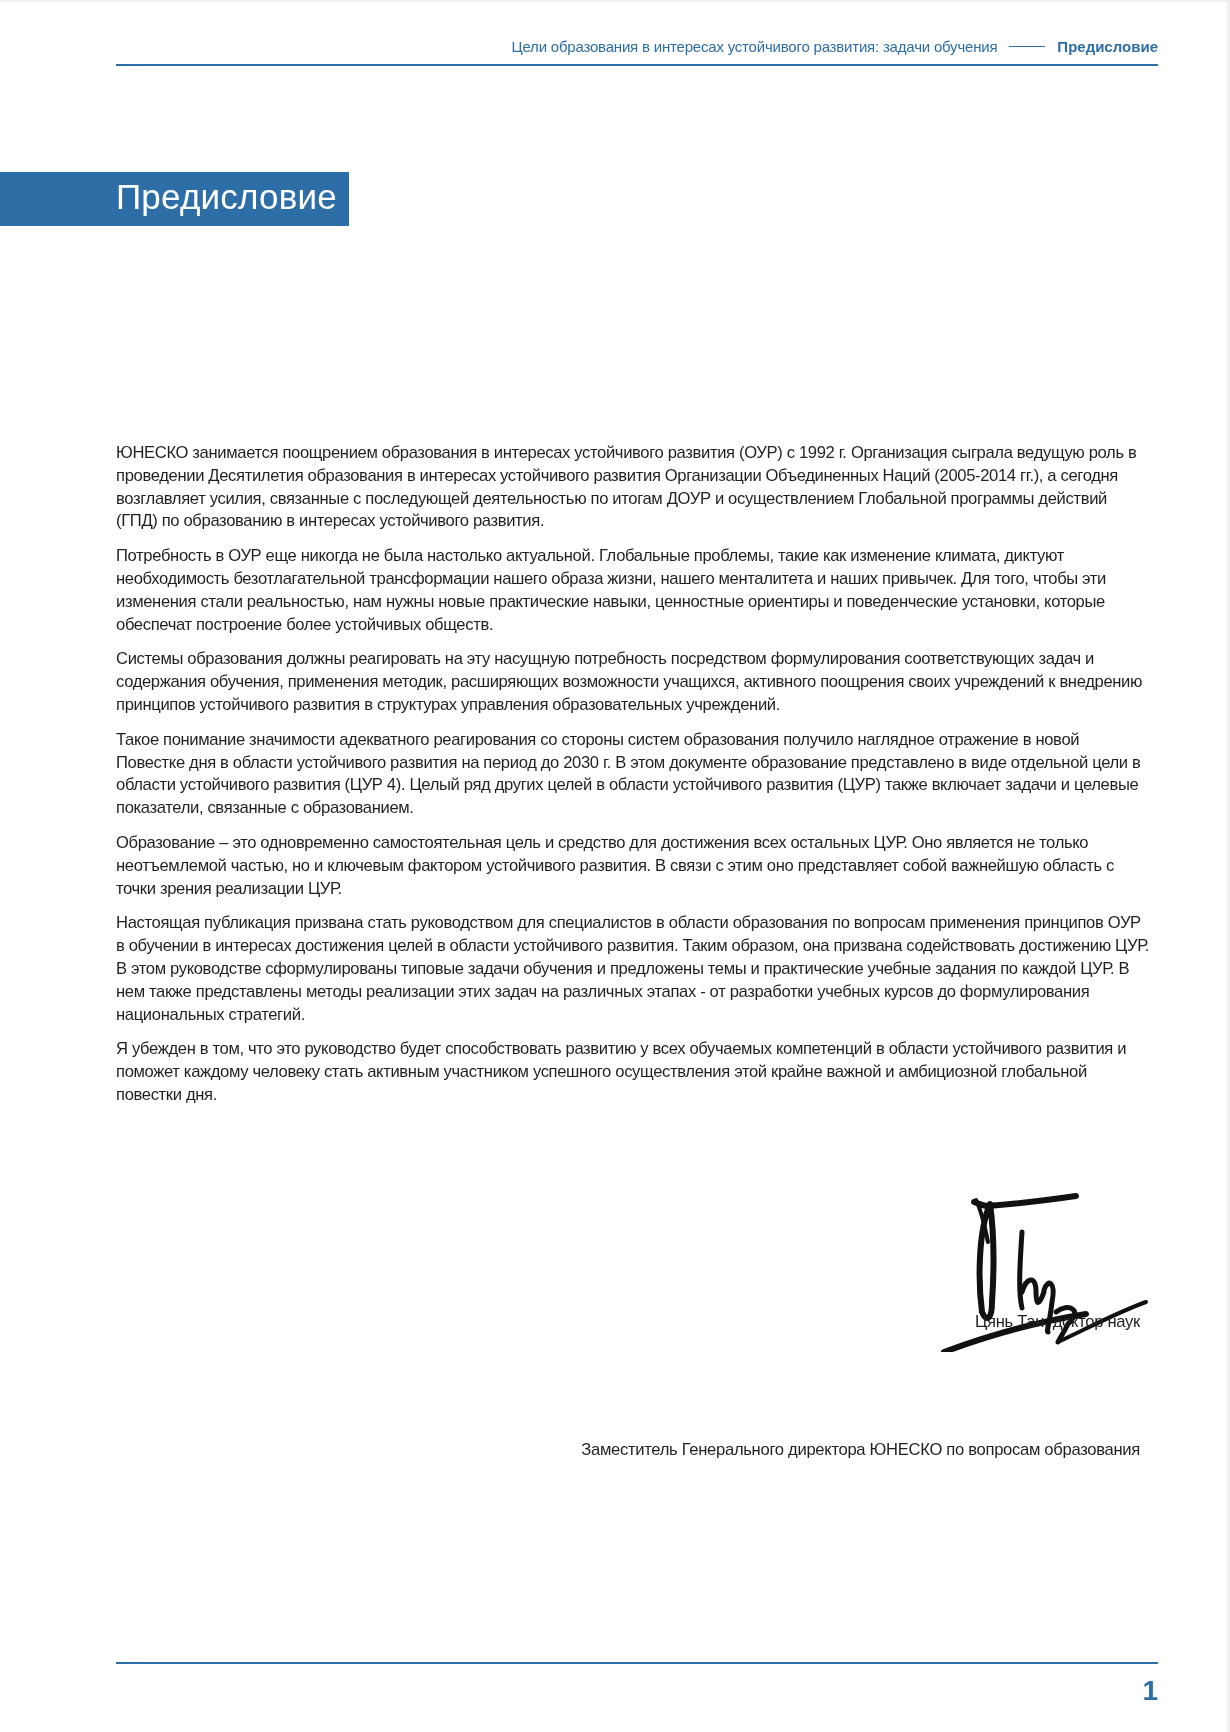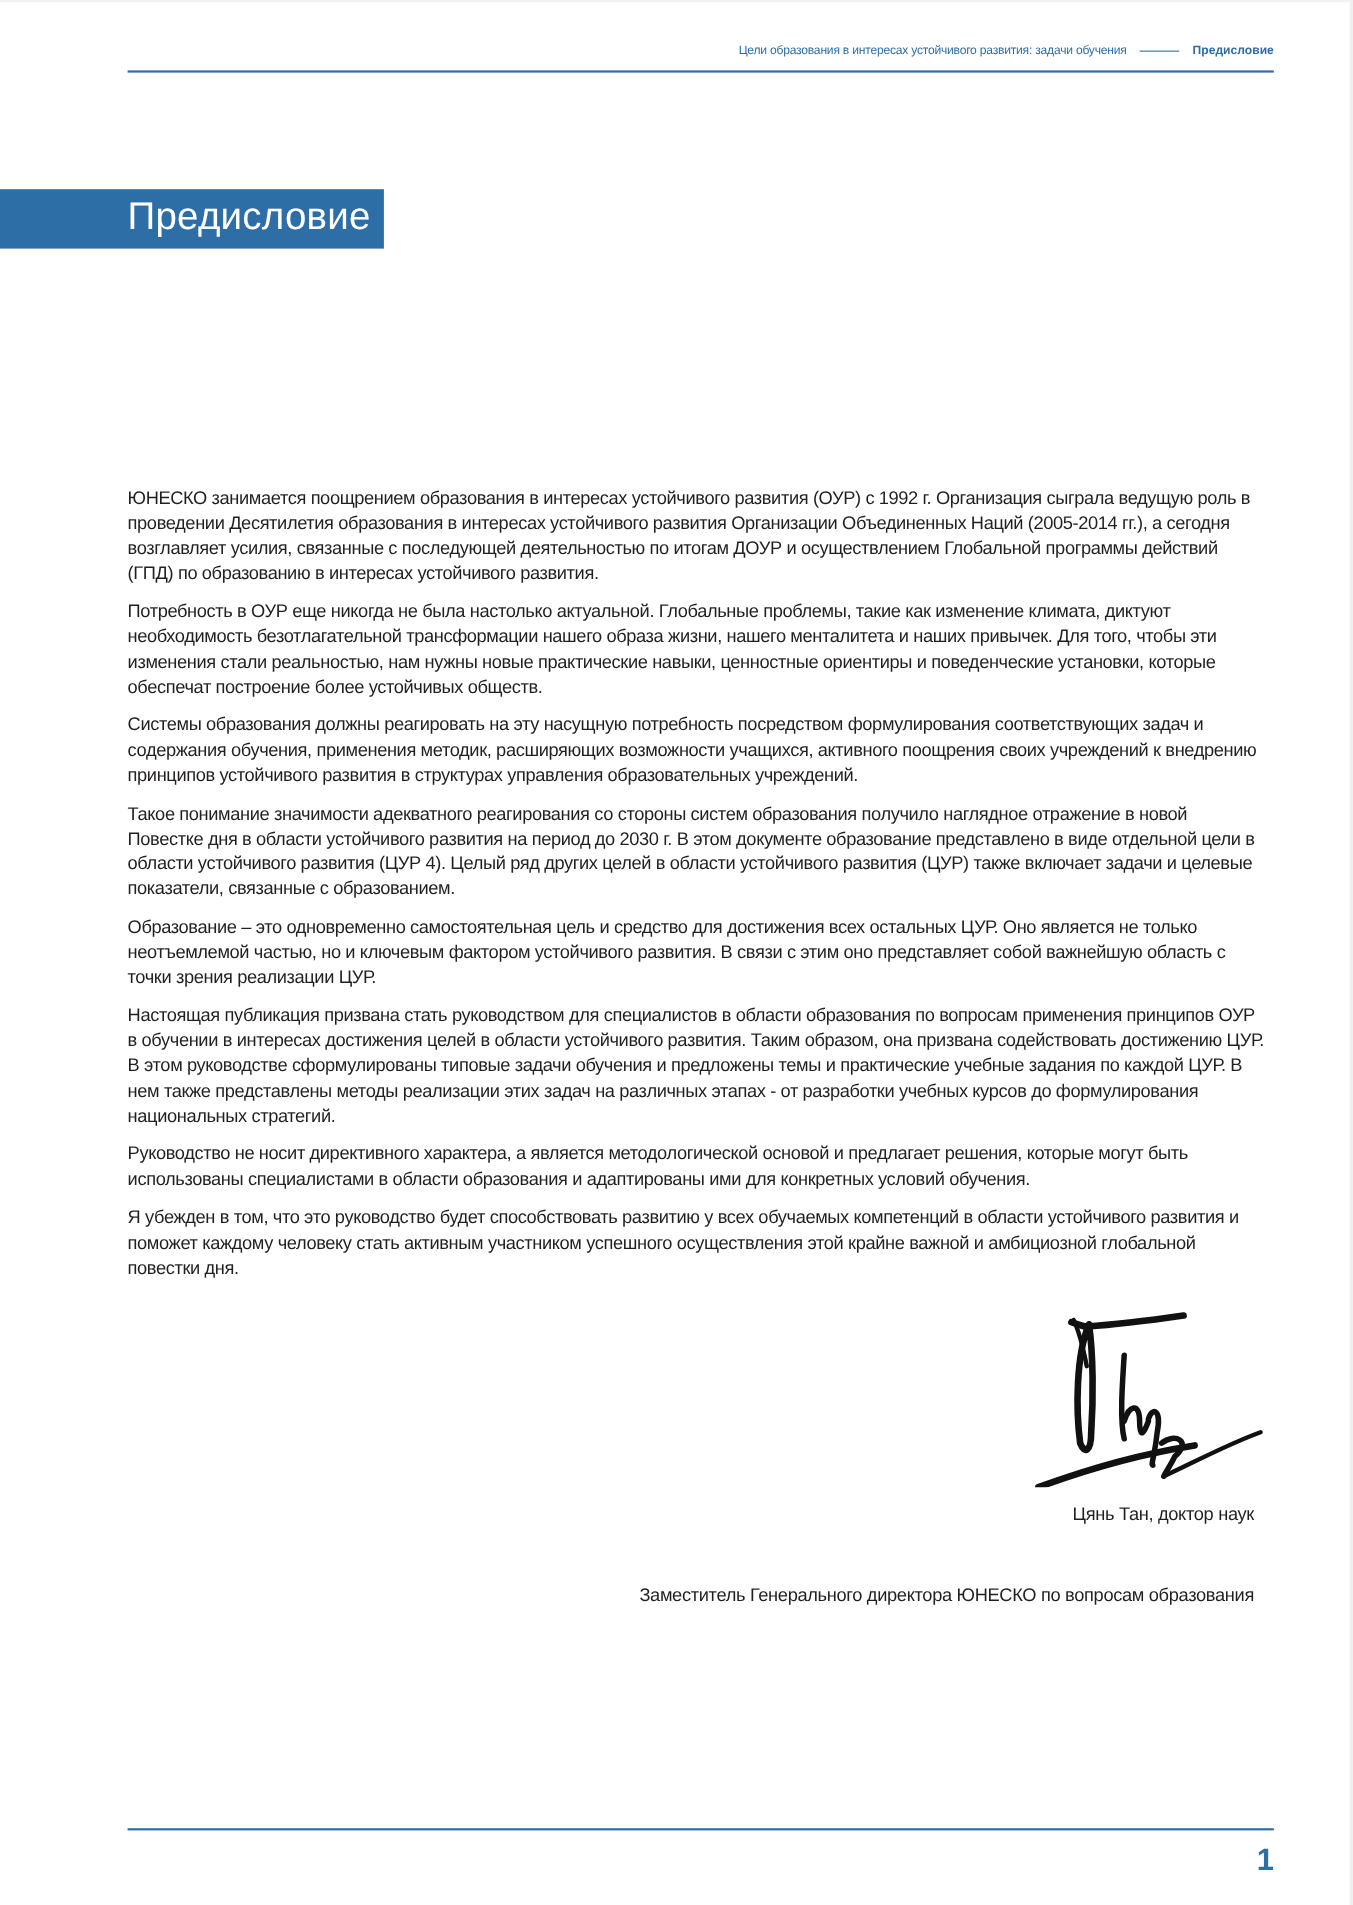--- a/index.html
+++ b/index.html
@@ -2,35 +2,35 @@
 <html><head>
   <meta charset="utf-8">
   <style>
     html, body { margin: 0; padding: 0; background: #ffffff; }
     body { width: 1230px; height: 1732px; position: relative; overflow: hidden;
            font-family: "Liberation Sans", "DejaVu Sans", sans-serif; color: #231f20; }
     .page-edge { position: absolute; top: 0; right: 0; width: 3px; height: 1732px; background: #f0f0f0; }
     .page-top-edge { position: absolute; top: 0; left: 0; width: 1230px; height: 2px; background: #f2f2f2; }
 
     .running-header { position: absolute; top: 34px; left: 116px; width: 1042px; height: 24px;
-                      display: flex; justify-content: flex-end; align-items: center; font-size: 11px; }
+                      display: flex; justify-content: flex-end; align-items: center; font-size: 15px; }
     .running-header .doc-title { color: #2e6ea6; letter-spacing: -0.2px; }
     .running-header .sep { display: inline-block; width: 36px; height: 1px; background: #2e6ea6; margin: 0 12px; }
     .running-header .section { color: #2e6ea6; font-weight: bold; }
     .header-rule { position: absolute; top: 64px; left: 116px; width: 1042px; height: 2px; background: #2e6ea6; }
 
     .title-band { position: absolute; top: 172px; left: 0; width: 349px; height: 54px; background: #2e6ea6; }
     .title-band h1 { margin: 0; position: absolute; left: 116px; top: 5px; font-size: 35px; font-weight: normal;
                      color: #ffffff; letter-spacing: 0.2px; }
 
     .body-text { position: absolute; top: 442px; left: 116px; width: 1050px; }
     .body-text p { margin: 0 16px 12px 0; font-size: 16.6px; line-height: 22.8px; letter-spacing: -0.35px; color: #231f20; }
 
     .signature { position: absolute; top: 1182px; left: 918px; width: 240px; height: 170px; }
-    .signer-name { position: absolute; top: 1367px; right: 90px; font-size: 16.6px; color: #231f20; letter-spacing: -0.3px; }
+    .signer-name { position: absolute; top: 1312px; right: 90px; font-size: 16.6px; color: #231f20; letter-spacing: -0.3px; }
     .signer-role { position: absolute; top: 1440px; right: 90px; font-size: 16.6px; color: #231f20; letter-spacing: -0.3px; text-align: center; }
 
     .footer-rule { position: absolute; top: 1662px; left: 116px; width: 1042px; height: 2px; background: #2e6ea6; }
     .page-number { position: absolute; top: 1675px; right: 72px; font-size: 28px; font-weight: bold; color: #2e6ea6; }
   </style>
 </head>
 <body>
 
 <div class="page-top-edge"></div>
 <div class="page-edge"></div>
@@ -46,21 +46,20 @@
   <h1>Предисловие</h1>
 </div>
 
 <div class="body-text">
   <p>ЮНЕСКО занимается поощрением образования в интересах устойчивого развития (ОУР) с 1992 г. Организация сыграла ведущую роль в проведении Десятилетия образования в интересах устойчивого развития Организации Объединенных Наций (2005-2014  гг.), а сегодня возглавляет усилия, связанные с последующей деятельностью по итогам ДОУР и осуществлением Глобальной программы действий (ГПД) по образованию в интересах устойчивого развития.</p>
   <p>Потребность в ОУР еще никогда не была настолько актуальной. Глобальные проблемы, такие как изменение климата, диктуют необходимость безотлагательной трансформации нашего образа жизни, нашего менталитета и наших привычек. Для того, чтобы эти изменения стали реальностью, нам нужны новые практические навыки, ценностные ориентиры и поведенческие установки, которые обеспечат построение более устойчивых обществ.</p>
   <p>Системы образования должны реагировать на эту насущную потребность посредством формулирования соответствующих задач и содержания обучения, применения методик, расширяющих возможности учащихся, активного поощрения своих учреждений к внедрению принципов устойчивого развития в структурах управления образовательных учреждений.</p>
   <p>Такое понимание значимости адекватного реагирования со стороны систем образования получило наглядное отражение в новой Повестке дня в области устойчивого развития на период до 2030 г. В этом документе образование представлено в виде отдельной цели в области устойчивого развития (ЦУР 4). Целый ряд других целей в области устойчивого развития (ЦУР) также включает задачи и целевые показатели, связанные с образованием.</p>
   <p>Образование – это одновременно самостоятельная цель и средство для достижения всех остальных ЦУР. Оно является не только неотъемлемой частью, но и ключевым фактором устойчивого развития. В связи с этим оно представляет собой важнейшую область с точки зрения реализации ЦУР.</p>
   <p>Настоящая публикация призвана стать руководством для специалистов в области образования по вопросам применения принципов ОУР в обучении в интересах достижения целей в области устойчивого развития. Таким образом, она призвана содействовать достижению ЦУР. В этом руководстве сформулированы типовые задачи обучения и предложены темы и практические учебные задания по каждой ЦУР. В нем также представлены методы реализации этих задач на различных этапах - от разработки учебных курсов до формулирования национальных стратегий.</p>
-  <p>Руководство не носит директивного характера, а является методологической основой и предлагает решения, которые могут быть использованы специалистами в области образования и адаптированы ими для конкретных условий обучения.</p>
   <p>Я убежден в том, что это руководство будет способствовать развитию у всех обучаемых компетенций в области устойчивого развития и поможет каждому человеку стать активным участником успешного осуществления этой крайне важной и амбициозной глобальной повестки дня.</p>
 </div>
 
 <div class="signature">
   <svg width="240" height="170" viewBox="0 0 240 170">
     <g fill="none" stroke="#111" stroke-linecap="round" stroke-linejoin="round">
       <path d="M56 20 C62 22 66 24 70 24 C100 22 130 18 158 14" stroke-width="6"></path>
       <path d="M72 22 C60 50 60 100 64 130 C68 140 74 138 74 120 C76 90 76 50 72 22" stroke-width="6"></path>
       <path d="M58 18 C64 30 68 50 70 60" stroke-width="4"></path>
       <path d="M104 50 C102 80 100 110 104 126" stroke-width="5"></path>

